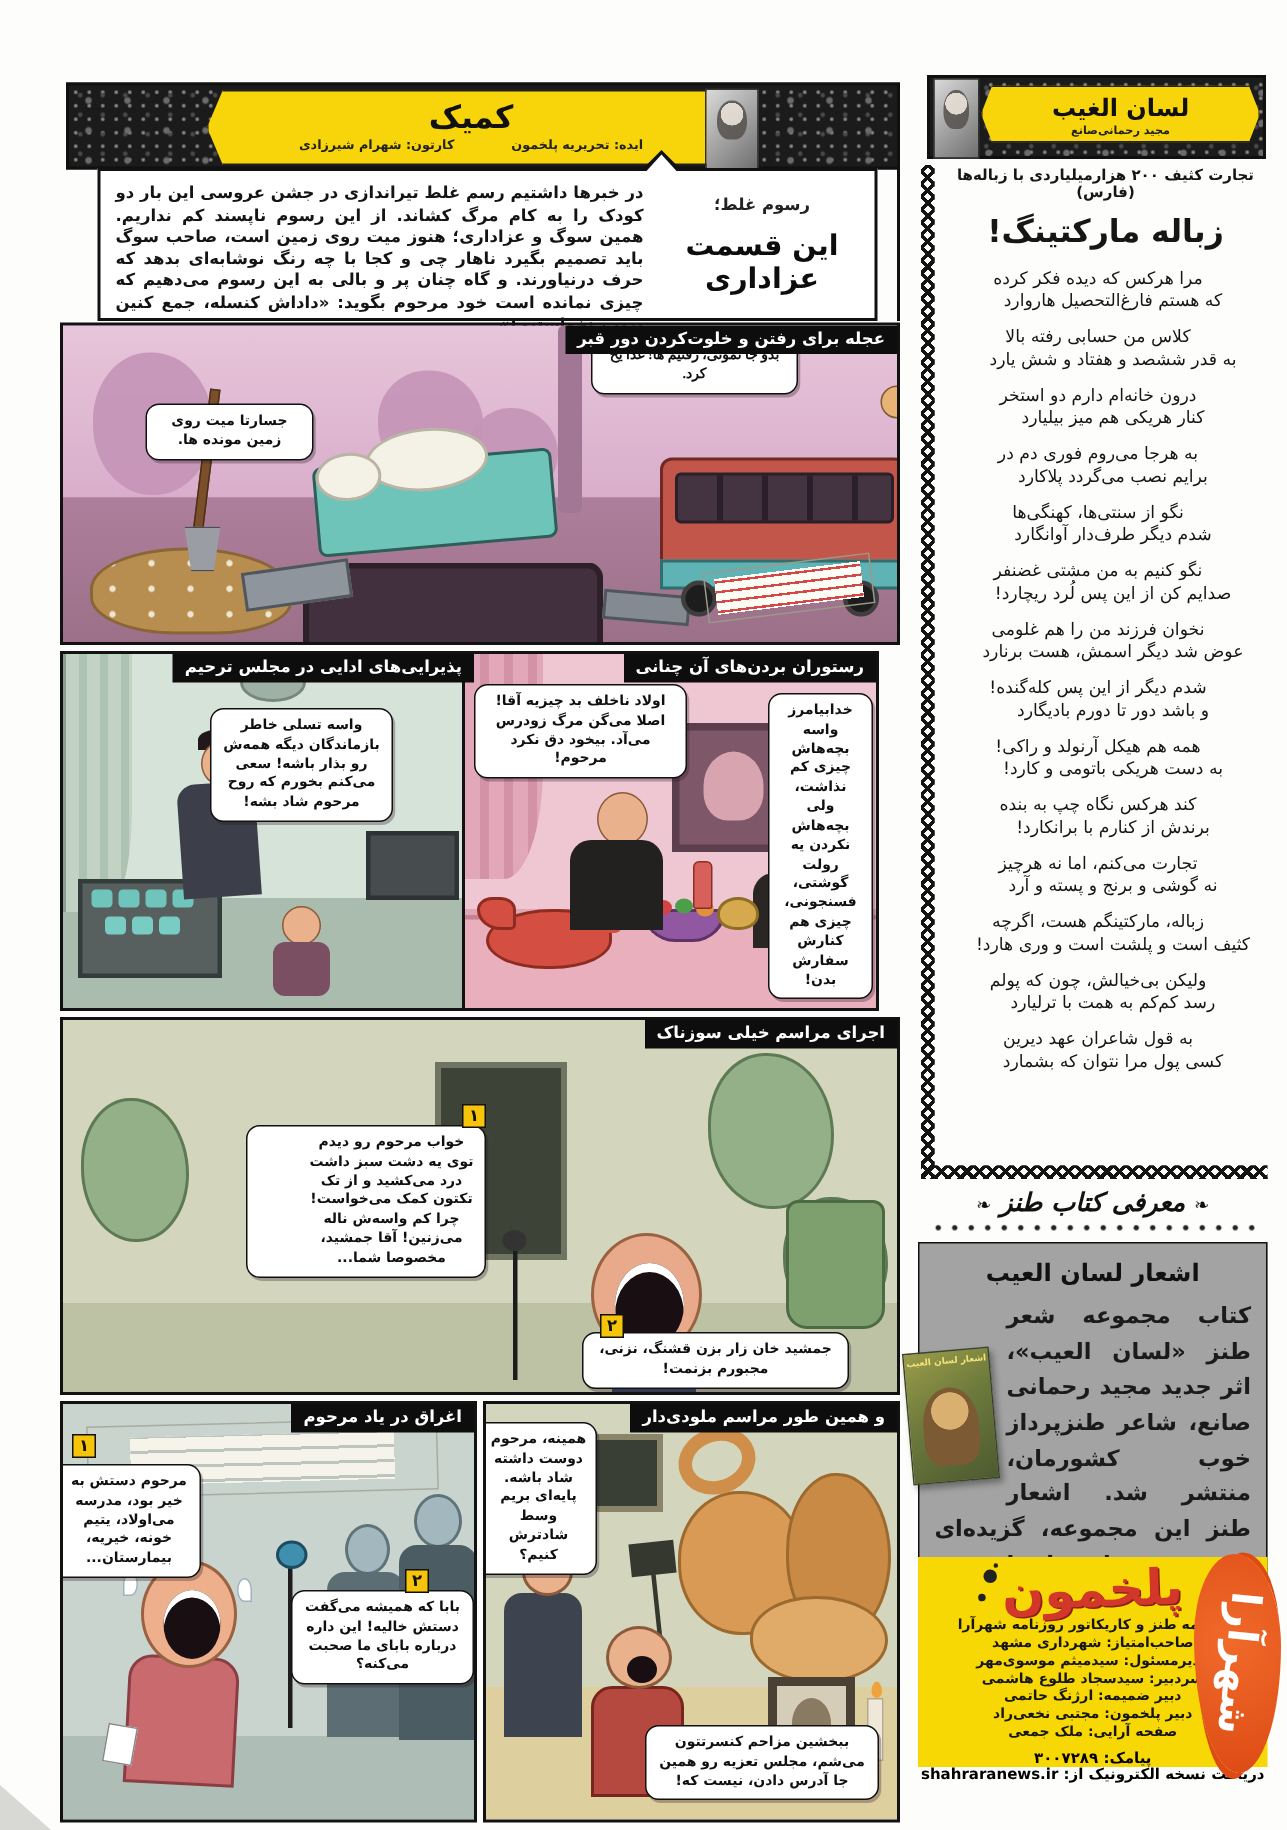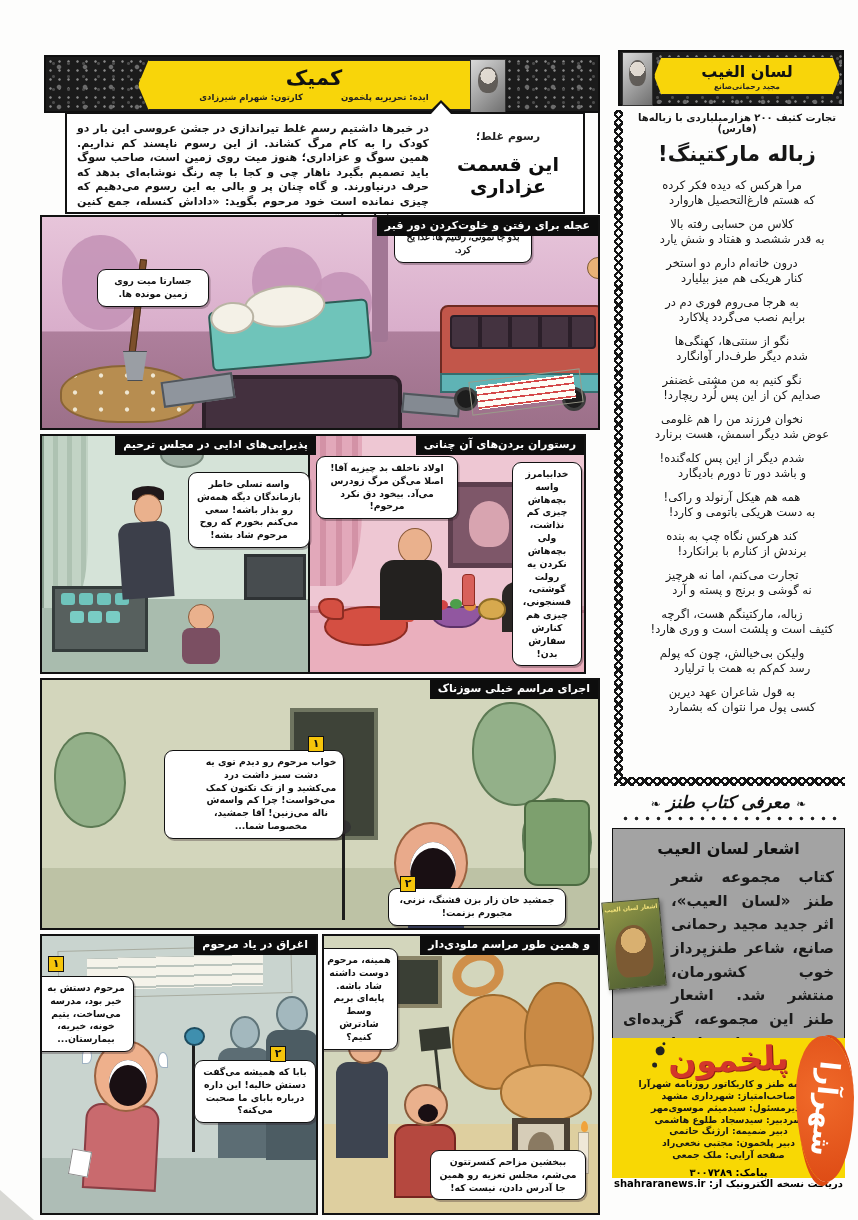--- a/index.html
+++ b/index.html
@@ -351,21 +351,21 @@
     <div class="caption">پذیرایی‌های ادایی در مجلس ترحیم</div>
     <div class="s p2-curtain"></div>
     <div class="s p2-chandelier"></div>
     <div class="s p2-trolley"></div>
     <div class="s p2-man-hair"></div>
     <div class="s p2-man-head"></div>
     <div class="s p2-man-body"></div>
     <div class="s p2-kid-head"></div>
     <div class="s p2-kid-body"></div>
     <div class="s p2-tv"></div>
-    <div class="bubble" style="left:98px;top:36px;width:122px;margin-left:48px;">واسه تسلی خاطر بازماندگان دیگه همه‌ش رو بذار باشه! سعی می‌کنم بخورم که روح مرحوم شاد بشه!</div>
+    <div class="bubble" style="left:98px;top:36px;width:122px;">واسه تسلی خاطر بازماندگان دیگه همه‌ش رو بذار باشه! سعی می‌کنم بخورم که روح مرحوم شاد بشه!</div>
   </div>
 
   <div class="panel p3">
     <div class="caption">رستوران بردن‌های آن چنانی</div>
     <div class="s p3-curtain"></div>
     <div class="s p3-portrait"></div>
     <div class="s p3-table"></div>
     <div class="s p3-lobster"></div>
     <div class="s p3-bowl"></div>
     <div class="s p3-bottle"></div>
@@ -382,40 +382,40 @@
     <div class="caption">اجرای مراسم خیلی سوزناک</div>
     <div class="s p4-door"></div>
     <div class="s p4-g" style="left:12px;top:52px;width:72px;height:96px;"></div>
     <div class="s p4-g" style="left:430px;top:22px;width:84px;height:104px;"></div>
     <div class="s p4-g" style="right:6px;top:118px;width:70px;height:84px;"></div>
     <div class="s p4-mic"></div>
     <div class="s p4-crier-head"></div>
     <div class="s p4-crier-body"></div>
     <div class="s p4-bin"></div>
     <div class="num-badge" style="left:266px;top:56px;">۱</div>
-    <div class="bubble" style="left:122px;top:70px;width:180px;padding-left:40px;">خواب مرحوم رو دیدم توی یه دشت سبز داشت درد می‌کشید و از تک تکتون کمک می‌خواست! چرا کم واسه‌ش ناله می‌زنین! آقا جمشید، مخصوصا شما...</div>
+    <div class="bubble" style="left:122px;top:70px;width:160px;padding-left:40px;">خواب مرحوم رو دیدم توی یه دشت سبز داشت درد می‌کشید و از تک تکتون کمک می‌خواست! چرا کم واسه‌ش ناله می‌زنین! آقا جمشید، مخصوصا شما...</div>
     <div class="num-badge" style="left:358px;top:196px;">۲</div>
     <div class="bubble" style="left:346px;top:208px;width:178px;">جمشید خان زار بزن قشنگ، نزنی، مجبورم بزنمت!</div>
   </div>
 
   <div class="panel p5">
     <div class="caption">اغراق در یاد مرحوم</div>
     <div class="s p5-banner"></div>
     <div class="s p5-mic"></div>
     <div class="s p5-crier-head"></div>
     <div class="s p5-tear" style="left:40px;top:112px;"></div>
     <div class="s p5-tear" style="left:116px;top:116px;transform:scaleX(-1);"></div>
     <div class="s p5-crier-body"></div>
     <div class="s p5-paper"></div>
     <div class="s p5-fig1h"></div>
     <div class="s p5-fig1b"></div>
     <div class="s p5-fig2h"></div>
     <div class="s p5-fig2b"></div>
     <div class="num-badge" style="left:6px;top:20px;">۱</div>
-    <div class="bubble" style="left:-4px;top:40px;width:96px;border-radius:0 9px 9px 0;">مرحوم دستش به خیر بود، مدرسه می‌ساخت، یتیم خونه، خیریه، بیمارستان...</div>
+    <div class="bubble" style="left:-4px;top:40px;width:96px;border-radius:0 9px 9px 0;">مرحوم دستش به خیر بود، مدرسه می‌اولاد، یتیم خونه، خیریه، بیمارستان...</div>
     <div class="num-badge" style="left:228px;top:110px;">۲</div>
     <div class="bubble" style="left:152px;top:124px;width:122px;">بابا که همیشه می‌گفت دستش خالیه! این داره درباره بابای ما صحبت می‌کنه؟</div>
   </div>
 
   <div class="panel p6">
     <div class="caption">و همین طور مراسم ملودی‌دار</div>
     <div class="s p6-window"></div>
     <div class="s p6-horn"></div>
     <div class="s p6-b" style="left:128px;top:58px;width:86px;height:96px;"></div>
     <div class="s p6-b" style="left:200px;top:46px;width:70px;height:110px;background:#c98a45;"></div>

